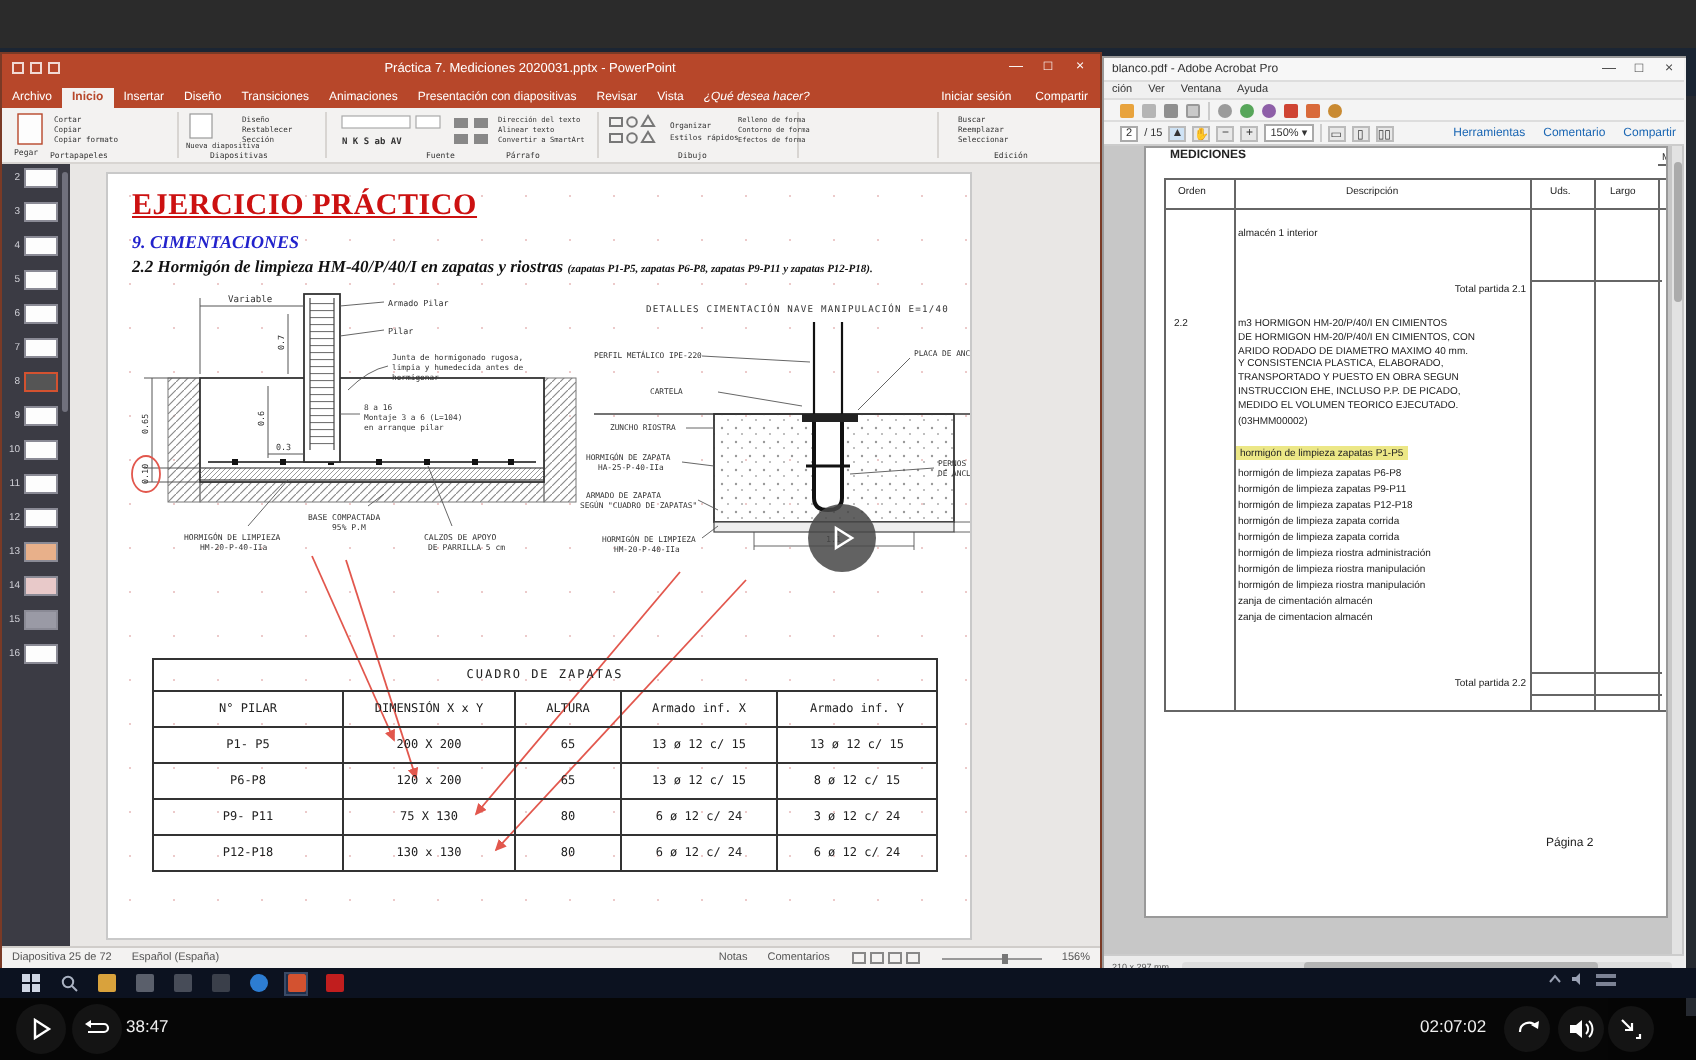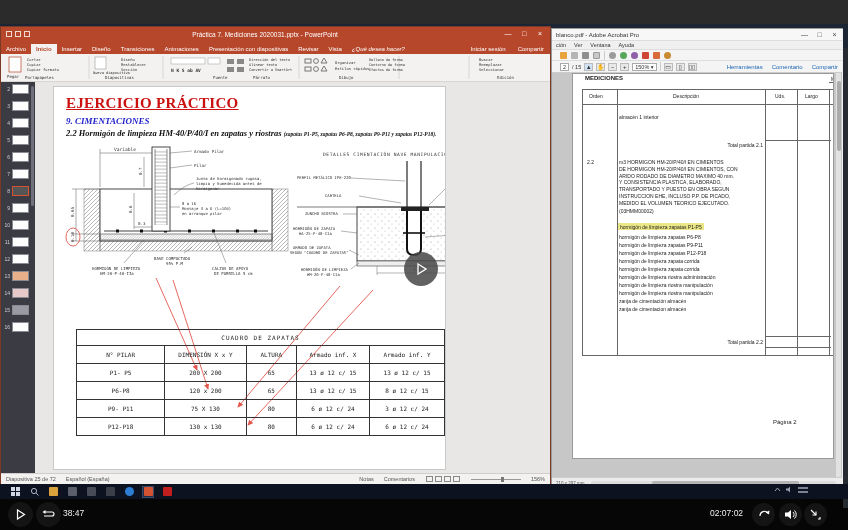--- a/index.html
+++ b/index.html
@@ -23,21 +23,21 @@
   .ppt-tabs .tab.active{background:#f3f2f1;color:#b7472a;font-weight:bold;}
   .ppt-tabs .spacer{flex:1;}
   .ppt-tabs .right{font-size:6px;padding:2px 6px;white-space:nowrap;}
   .ppt-ribbon{left:0;top:27px;width:549px;height:28px;background:#f3f2f1;border-bottom:1px solid #d8d5d2;}
   .ppt-body{left:0;top:55px;width:549px;height:391px;background:#e9e7e5;}
   .thumbs{left:0;top:0;width:34px;height:391px;background:#3b3b44;overflow:hidden;padding-top:2px;}
   .thumb{display:flex;align-items:center;gap:2px;margin:0 0 7px 2px;}
   .thumb .n{font-size:5px;color:#cfcfd6;width:7px;text-align:right;}
   .thumb .pic{width:17px;height:10px;background:#fdfdfd;border:1px solid #8a8a95;}
   .thumbbar{left:30px;top:4px;width:3px;height:120px;background:#70707c;border-radius:2px;}
-  .slide{left:52px;top:4px;width:393px;height:384px;background:#fff;border:1px solid #c9c9c9;
+  .slide{left:52px;top:4px;width:433px;height:384px;background:#fff;border:1px solid #c9c9c9;
          background-image:radial-gradient(circle,#eccaca 0.4px,transparent 0.5px);background-size:22px 22px;overflow:hidden;}
   .sl-title{left:12px;top:8px;font-family:"Liberation Serif",serif;font-weight:bold;font-size:15px;color:#cc1111;text-decoration:underline;letter-spacing:.3px;}
   .sl-sub{left:12px;top:29px;font-family:"Liberation Serif",serif;font-weight:bold;font-style:italic;font-size:9px;color:#2222cc;}
   .sl-head{left:12px;top:41px;font-family:"Liberation Serif",serif;font-weight:bold;font-style:italic;font-size:8.5px;color:#111;white-space:nowrap;}
   .sl-head small{font-size:5.5px;font-weight:bold;}
   .zt{left:22px;top:242px;border-collapse:collapse;font-family:"DejaVu Sans Mono",monospace;font-size:6px;color:#222;}
   .zt td,.zt th{border:1px solid #333;text-align:center;padding:0;height:18px;font-weight:normal;}
   .zt .cap{height:16px;letter-spacing:1px;}
   .playov{left:350px;top:165px;width:34px;height:34px;border-radius:50%;background:rgba(70,70,70,.85);display:flex;align-items:center;justify-content:center;}
   .ppt-status{left:0;top:446px;width:549px;height:11px;background:#f3f2f1;border-top:1px solid #d0cdca;display:flex;align-items:center;font-size:5.5px;color:#555;}

